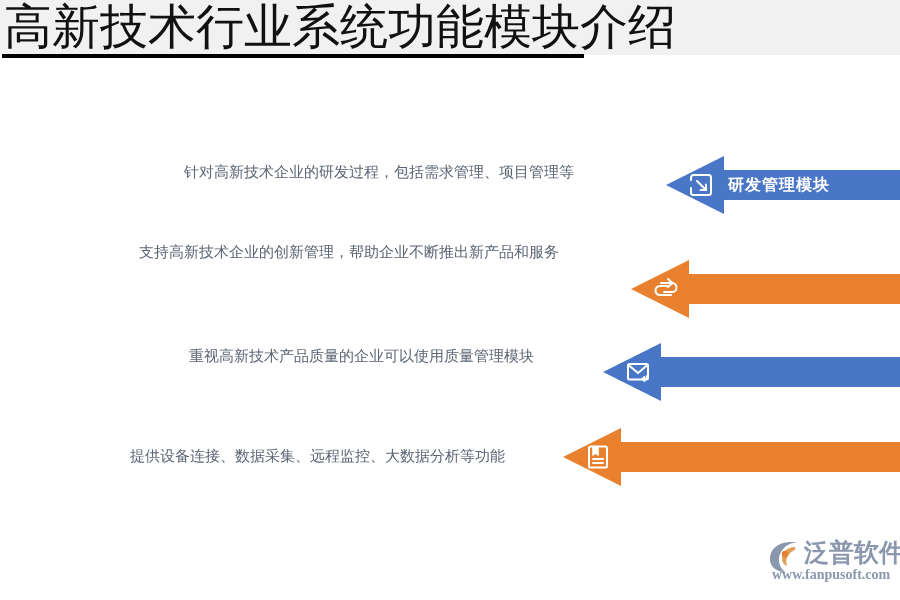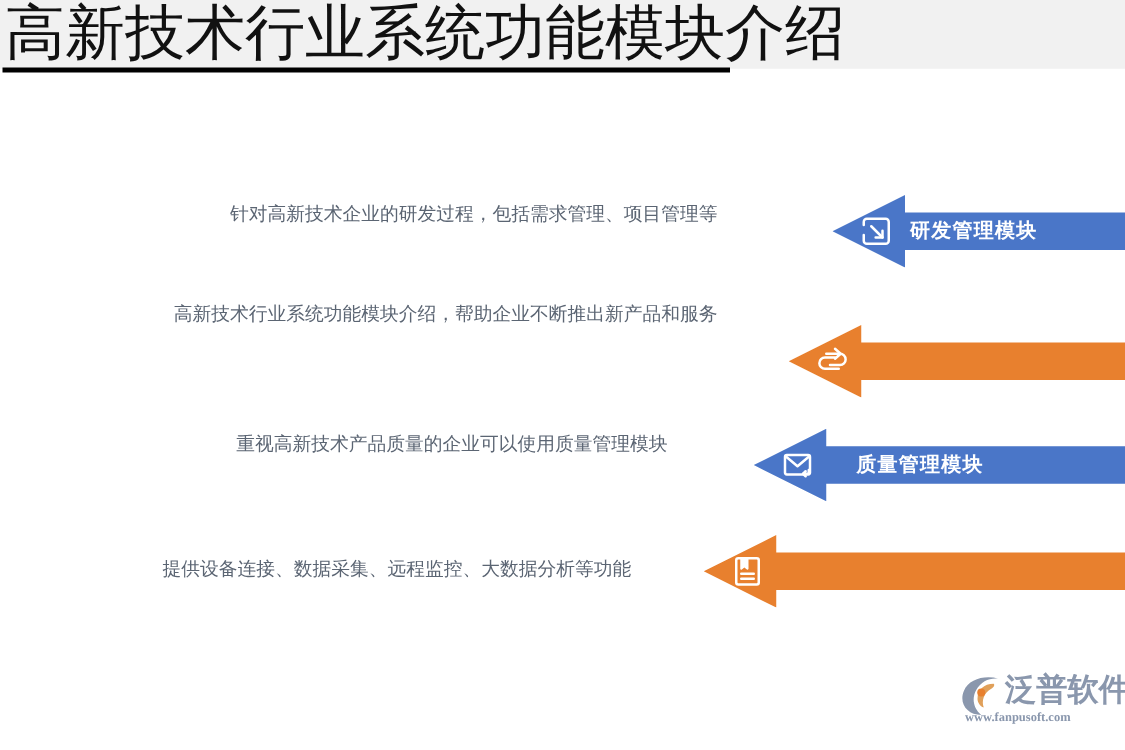--- a/index.html
+++ b/index.html
@@ -120,21 +120,21 @@
     font-weight: 700;
     color: #8a97ad;
     line-height: 30px;
     white-space: nowrap;
     letter-spacing: 0px;
   }
   .logo-url {
     position: absolute;
     left: 4px;
     top: 31px;
-    font-size: 10px;
+    font-size: 14px;
     font-weight: 700;
     color: #8a97ad;
     line-height: 18px;
     white-space: nowrap;
     font-family: "Liberation Serif", "DejaVu Serif", serif;
   }
 </style>
 </head>
 <body>
 
@@ -151,21 +151,21 @@
         </svg>
         <span class="arrow-icon" style="left: 22px;"><svg viewBox="0 0 26 26" width="26" height="26">
             <path d="M3 8 L3 5.5 A2.5 2.5 0 0 1 5.5 3 L20.5 3 A2.5 2.5 0 0 1 23 5.5 L23 20.5 A2.5 2.5 0 0 1 20.5 23 L5.5 23 A2.5 2.5 0 0 1 3 20.5 L3 16" fill="none" stroke="#ffffff" stroke-width="2" stroke-linecap="round" stroke-linejoin="round"></path>
             <path d="M9 9 L18 18" fill="none" stroke="#ffffff" stroke-width="2" stroke-linecap="round" stroke-linejoin="round"></path>
             <path d="M18 12.5 L18 18 L12.5 18" fill="none" stroke="#ffffff" stroke-width="2" stroke-linecap="round" stroke-linejoin="round"></path>
           </svg></span>
         <span class="arrow-label" style="left: 62px;">研发管理模块</span>
       </div>
     </div>
     <div class="row">
-      <div class="row-desc" style="left: 139px; top: 241px;">高新技术行业系统功能模块介绍，帮助企业不断推出新产品和服务</div>
+      <div class="row-desc" style="left: 139px; top: 241px;">支持高新技术企业的创新管理，帮助企业不断推出新产品和服务</div>
       <div class="arrow" style="left: 631px; top: 260px; width: 269px;">
         <svg class="arrow-svg" viewBox="0 0 269 58" preserveAspectRatio="none">
           <polygon points="0,29 58,0 58,14 269,14 269,44 58,44 58,58" fill="#e8802e"></polygon>
         </svg>
         <span class="arrow-icon" style="left: 22px;"><svg viewBox="0 0 26 26" width="26" height="26">
             <path d="M8 7 L19 7 A4.5 4.5 0 0 1 19 16 L11 16" fill="none" stroke="#ffffff" stroke-width="2" stroke-linecap="round" stroke-linejoin="round"></path>
             <path d="M15 3 L19.5 7 L15 11" fill="none" stroke="#ffffff" stroke-width="2" stroke-linecap="round" stroke-linejoin="round"></path>
             <path d="M18 19 L7 19 A4.5 4.5 0 0 1 7 10 L15 10" fill="none" stroke="#ffffff" stroke-width="2" stroke-linecap="round" stroke-linejoin="round"></path>
           </svg></span>
       </div>
@@ -175,21 +175,20 @@
       <div class="arrow" style="left: 603px; top: 343px; width: 297px;">
         <svg class="arrow-svg" viewBox="0 0 297 58" preserveAspectRatio="none">
           <polygon points="0,29 58,0 58,14 297,14 297,44 58,44 58,58" fill="#4a76c8"></polygon>
         </svg>
         <span class="arrow-icon" style="left: 22px;"><svg viewBox="0 0 26 26" width="26" height="26">
             <path d="M3 6.5 L3 19 A1.5 1.5 0 0 0 4.5 20.5 L21.5 20.5 A1.5 1.5 0 0 0 23 19 L23 6.5 A1.5 1.5 0 0 0 21.5 5 L4.5 5 A1.5 1.5 0 0 0 3 6.5 Z" fill="none" stroke="#ffffff" stroke-width="2" stroke-linecap="round" stroke-linejoin="round"></path>
             <path d="M3.5 6 L13 14 L22.5 6" fill="none" stroke="#ffffff" stroke-width="2" stroke-linecap="round" stroke-linejoin="round"></path>
             <path d="M22 17 L22 20 L17.5 20" fill="none" stroke="#ffffff" stroke-width="2" stroke-linecap="round" stroke-linejoin="round"></path>
             <path d="M19.5 18 L17.5 20 L19.5 22" fill="none" stroke="#ffffff" stroke-width="2" stroke-linecap="round" stroke-linejoin="round"></path>
           </svg></span>
-        <span class="arrow-label" style="left: 82px;">质量管理模块</span>
       </div>
     </div>
     <div class="row">
       <div class="row-desc" style="left: 130px; top: 445px;">提供设备连接、数据采集、远程监控、大数据分析等功能</div>
       <div class="arrow" style="left: 563px; top: 428px; width: 337px;">
         <svg class="arrow-svg" viewBox="0 0 337 58" preserveAspectRatio="none">
           <polygon points="0,29 58,0 58,14 337,14 337,44 58,44 58,58" fill="#e8802e"></polygon>
         </svg>
         <span class="arrow-icon" style="left: 22px;"><svg viewBox="0 0 26 26" width="26" height="26">
             <rect x="4" y="2.5" width="18" height="21" rx="1.6" fill="none" stroke="#ffffff" stroke-width="2" stroke-linecap="round" stroke-linejoin="round"></rect>

